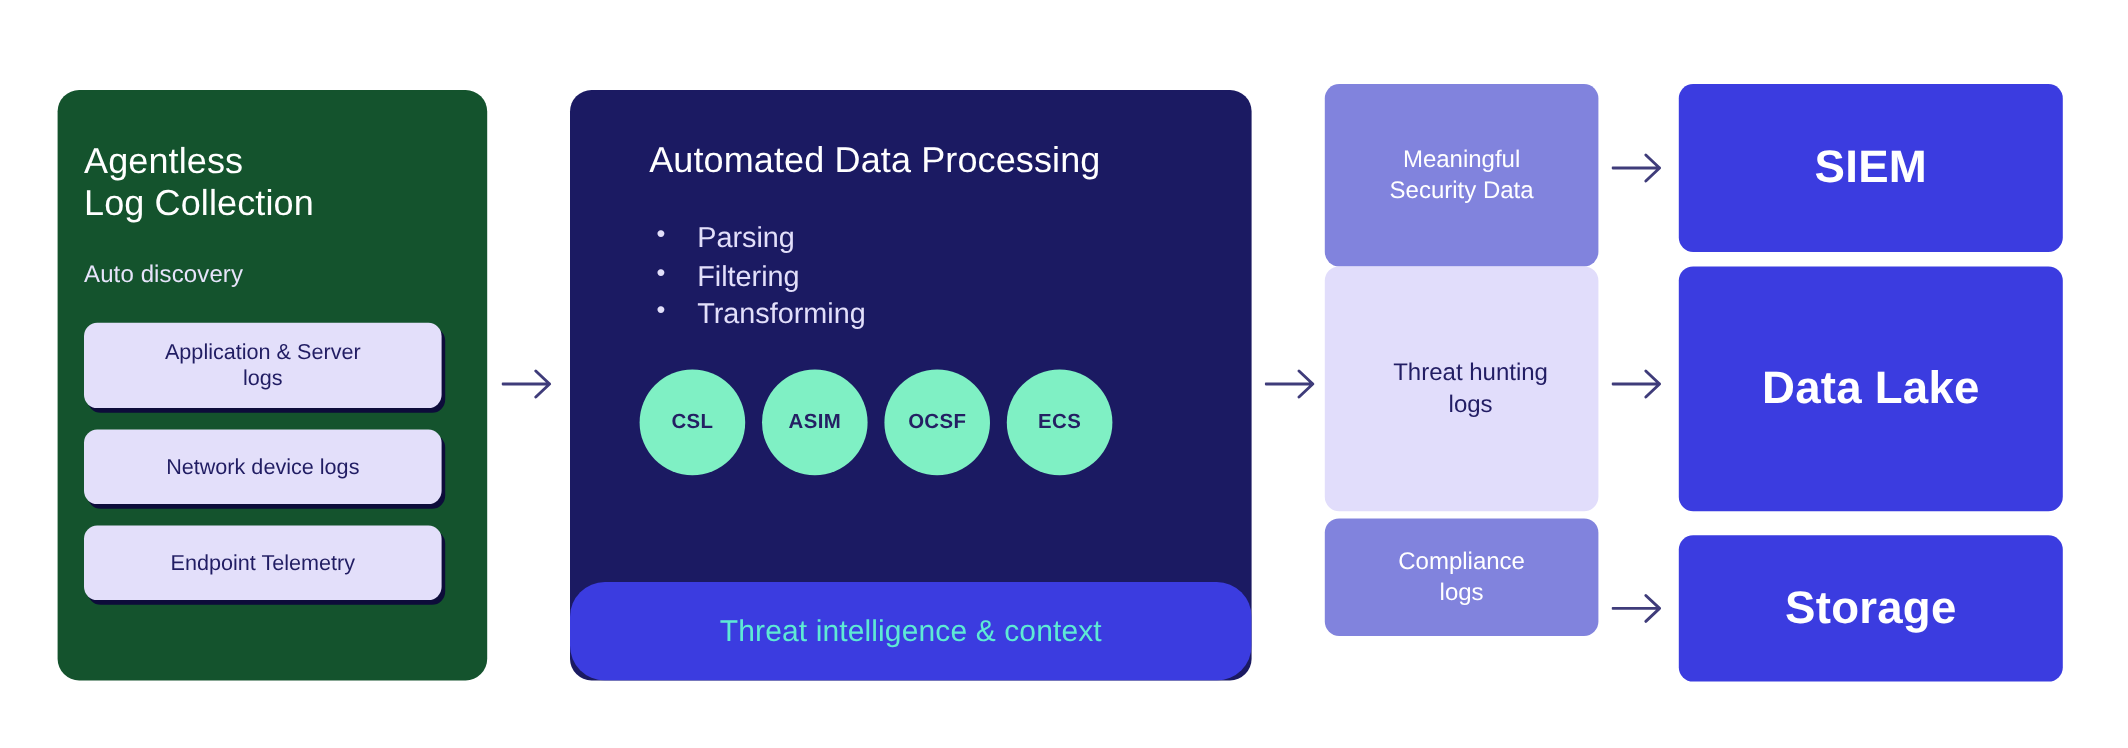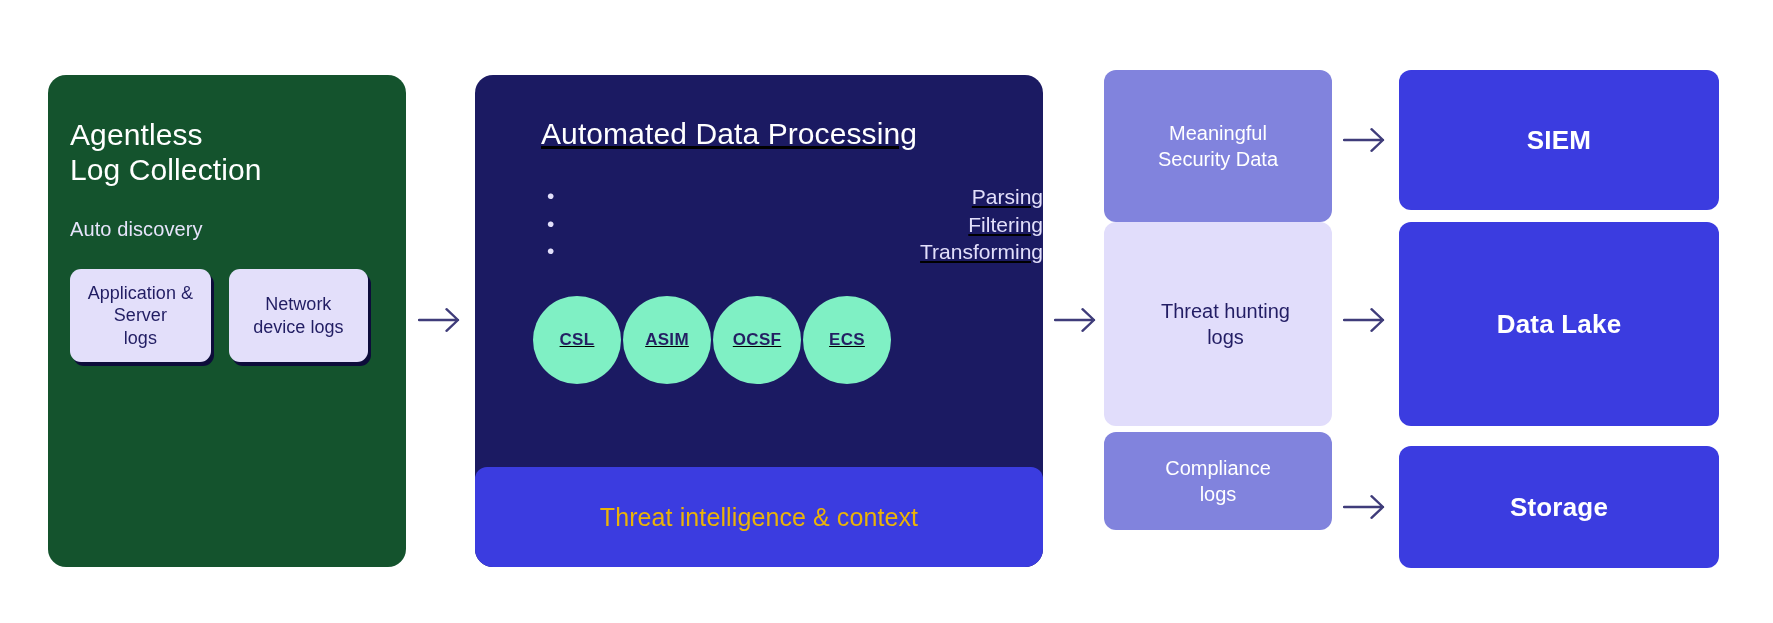--- a/index.html
+++ b/index.html
@@ -50,21 +50,21 @@
   .panel-collection .subtitle {
     color: #e7e4fb;
     font-size: 20px;
     font-weight: 400;
     margin-top: 30px;
     letter-spacing: 0.1px;
   }
   .pill-list {
     margin-top: 28px;
     display: flex;
-    flex-direction: row;
+    flex-direction: column;
     gap: 18px;
   }
   .pill {
     background: #e3dffa;
     color: #211d63;
     border-radius: 11px;
     font-size: 18px;
     line-height: 1.25;
     text-align: center;
     padding: 13px 10px;
@@ -82,79 +82,77 @@
   
   .panel-processing {
     position: absolute;
     left: 475px;
     top: 75px;
     width: 568px;
     height: 492px;
     background: #1b1a62;
     border-radius: 18px;
     overflow: hidden;
-    text-decoration: underline;
   }
   .panel-processing .proc-head {
     color: #ffffff;
     font-size: 30px;
     font-weight: 400;
     letter-spacing: 0.1px;
     padding: 42px 0 0 66px;
   }
   .bullets {
     margin: 32px 0 0 66px;
     list-style: none;
   }
   .bullets li {
     color: #e2dffa;
-    font-size: 21px;
+    font-size: 24px;
     line-height: 1.32;
     position: relative;
     padding-left: 40px;
-    text-align: right;
   }
   .bullets li::before {
     content: "•";
     position: absolute;
     left: 6px;
     top: -1px;
     color: #e2dffa;
     font-size: 21px;
   }
   .circle-row {
     display: flex;
-    gap: 2px;
+    gap: 14px;
     margin: 30px 0 0 58px;
   }
   .circle {
     width: 88px;
     height: 88px;
     border-radius: 50%;
     background: #7ff0c4;
     color: #241f63;
     font-size: 17px;
     font-weight: 700;
     letter-spacing: 0.3px;
     display: flex;
     align-items: center;
     justify-content: center;
   }
   .threat-bar {
     position: absolute;
     left: 0;
     bottom: 0;
     width: 568px;
-    height: 100px;
+    height: 82px;
     background: #3b3ce0;
-    border-radius: 12px;
-    display: flex;
-    align-items: center;
-    justify-content: center;
-    color: #eab308;
+    border-radius: 29px;
+    display: flex;
+    align-items: center;
+    justify-content: center;
+    color: #5eead4;
     font-size: 25px;
     font-weight: 400;
     letter-spacing: 0.1px;
   }
 
   
   .arrow-2 { left: 1053px; top: 303px; }
 
   
   .datatype {
@@ -184,41 +182,42 @@
   .dest {
     position: absolute;
     left: 1399px;
     width: 320px;
     background: #3b3ce0;
     border-radius: 12px;
     display: flex;
     align-items: center;
     justify-content: center;
     color: #ffffff;
-    font-size: 26px;
+    font-size: 38px;
     font-weight: 700;
     letter-spacing: 0.2px;
   }
   .dest-0 { top: 70px;  height: 140px; }
   .dest-1 { top: 222px; height: 204px; }
   .dest-2 { top: 446px; height: 122px; }
 </style>
 </head>
 <body>
 
 <div class="canvas">
 
   <section class="panel-collection">
     <div class="title">Agentless
 Log Collection</div>
     <div class="subtitle">Auto discovery</div>
     <div class="pill-list">
       <div class="pill">Application &amp; Server
 logs</div>
       <div class="pill">Network device logs</div>
+      <div class="pill">Endpoint Telemetry</div>
     </div>
   </section>
 
   <div class="arrow arrow-1">
     <svg width="44" height="26" viewBox="0 0 44 26" fill="none" aria-hidden="true">
       <path d="M1 13 H40 M28.5 2.2 L40 13 L28.5 23.8" stroke="#3f3c7a" stroke-width="2.4" stroke-linecap="round" stroke-linejoin="round" fill="none"></path>
     </svg>
   </div>
 
   <section class="panel-processing">

